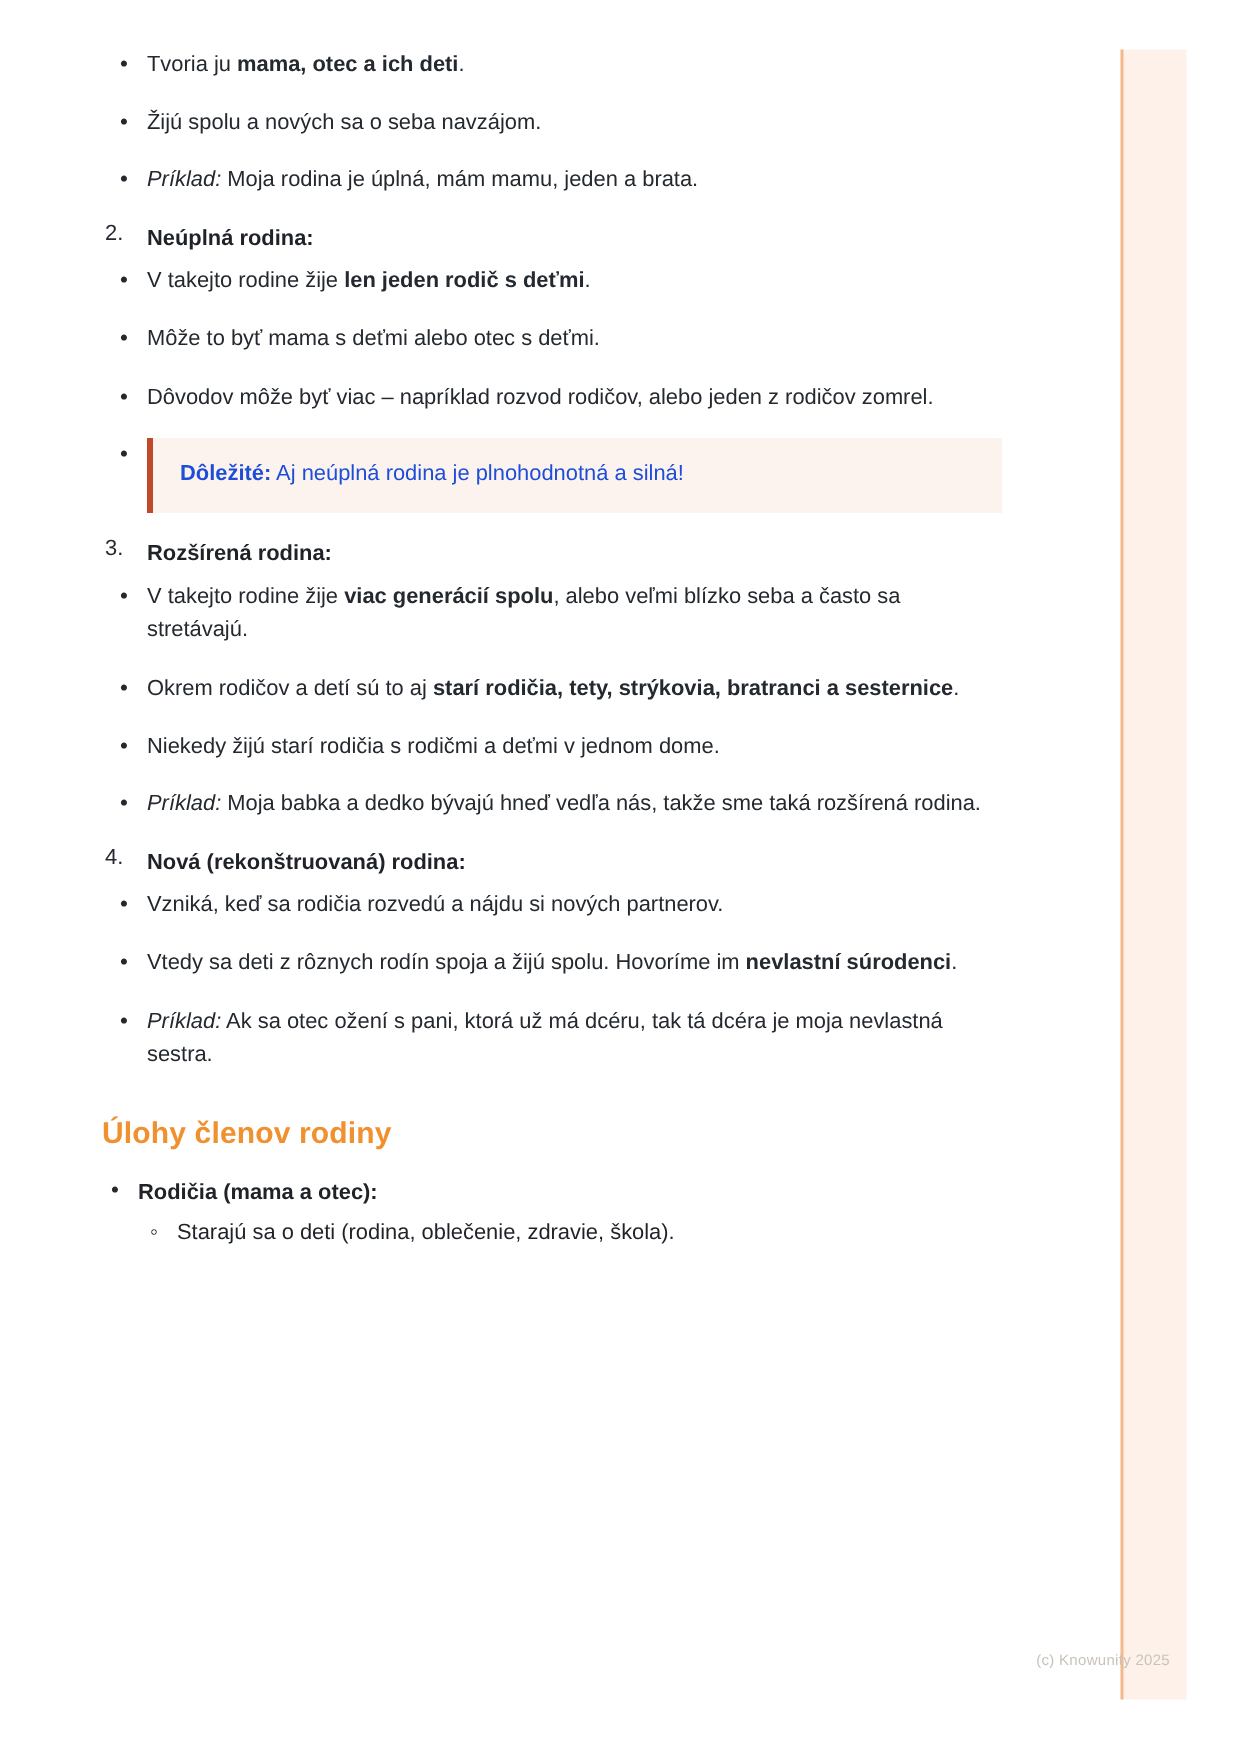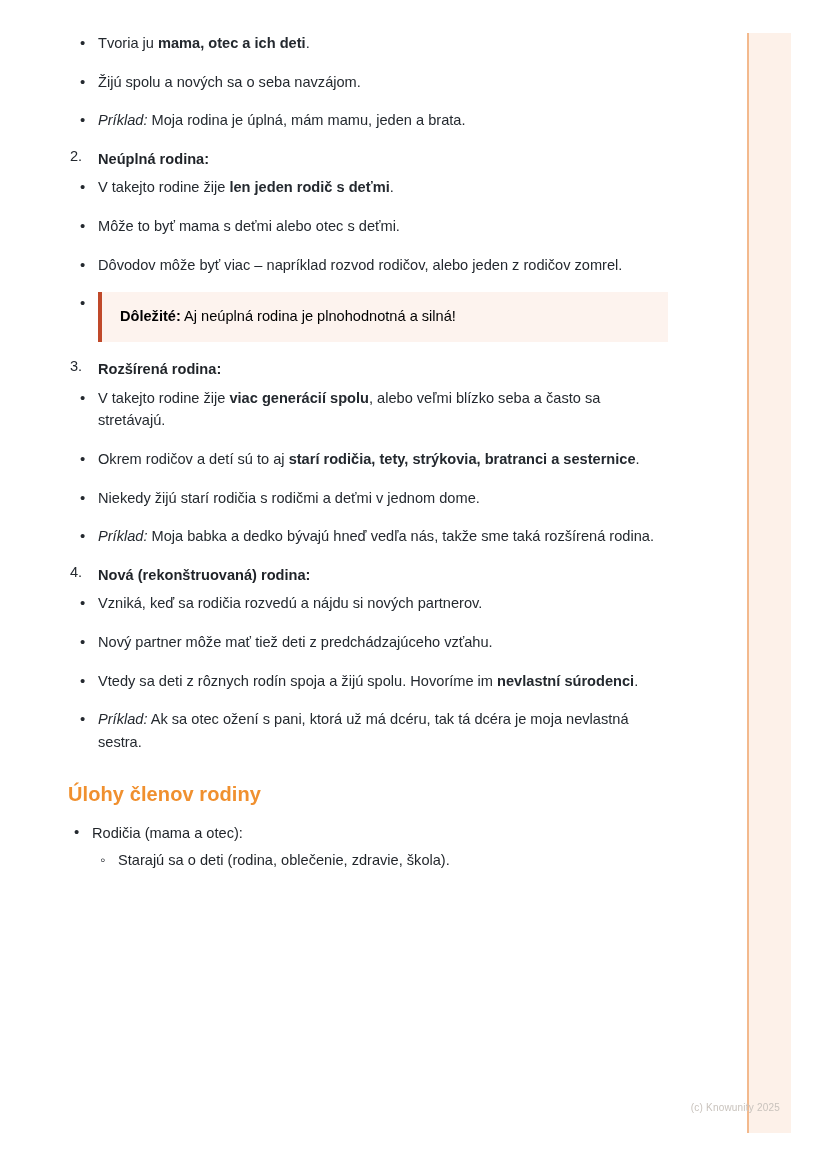--- a/index.html
+++ b/index.html
@@ -102,21 +102,21 @@
   
   li.callout-li {
     margin-bottom: 20px;
   }
   .callout {
     background: #fdf3ee;
     border-left: 4px solid #c0492a;
     padding: 14px 16px 14px 18px;
     font-size: 14.6px;
     line-height: 1.5;
-    color: #000000;
+    color: #1d4ed8;
     margin-left: 0;
   }
 
   h2.section-title {
     color: #f0902f;
     font-size: 20px;
     font-weight: bold;
     margin: 30px 0 18px 0;
     letter-spacing: 0.1px;
   }
@@ -142,21 +142,21 @@
   ul.roles > li.role::before {
     content: "•";
     position: absolute;
     left: 6px;
     top: -1px;
     font-size: 15px;
     color: #24292f;
   }
   .role-title {
     font-size: 14.6px;
-    font-weight: normal;
+    font-weight: bold;
   }
   ul.circles {
     list-style: none;
     padding: 0;
     margin: 8px 0 0 0;
   }
   ul.circles > li {
     position: relative;
     padding-left: 26px;
     margin-bottom: 13px;
@@ -223,21 +223,20 @@
         <li><span><span>Niekedy žijú starí rodičia s rodičmi a deťmi v jednom dome.</span></span></li>
         <li><span><span class="italic">Príklad:</span><span> Moja babka a dedko bývajú hneď vedľa nás, takže sme taká rozšírená rodina.</span></span></li>
       </ul>
 
       <li class="num-item">
         <span class="num-label">4.</span>
         <span class="num-title">Nová (rekonštruovaná) rodina:</span>
       </li>
       <ul class="bullets sub-list">
         <li><span><span>Vzniká, keď sa rodičia rozvedú a nájdu si nových partnerov.</span></span></li>
-        <li><span><span>Nový partner môže mať tiež deti z predchádzajúceho vzťahu.</span></span></li>
         <li><span><span>Vtedy sa deti z rôznych rodín spoja a žijú spolu. Hovoríme im </span><span class="bold">nevlastní súrodenci</span><span>.</span></span></li>
         <li><span><span class="italic">Príklad:</span><span> Ak sa otec ožení s pani, ktorá už má dcéru, tak tá dcéra je moja nevlastná sestra.</span></span></li>
       </ul>
 
     </ol>
 
     <h2 class="section-title">Úlohy členov rodiny</h2>
 
 
     <ul class="roles">

